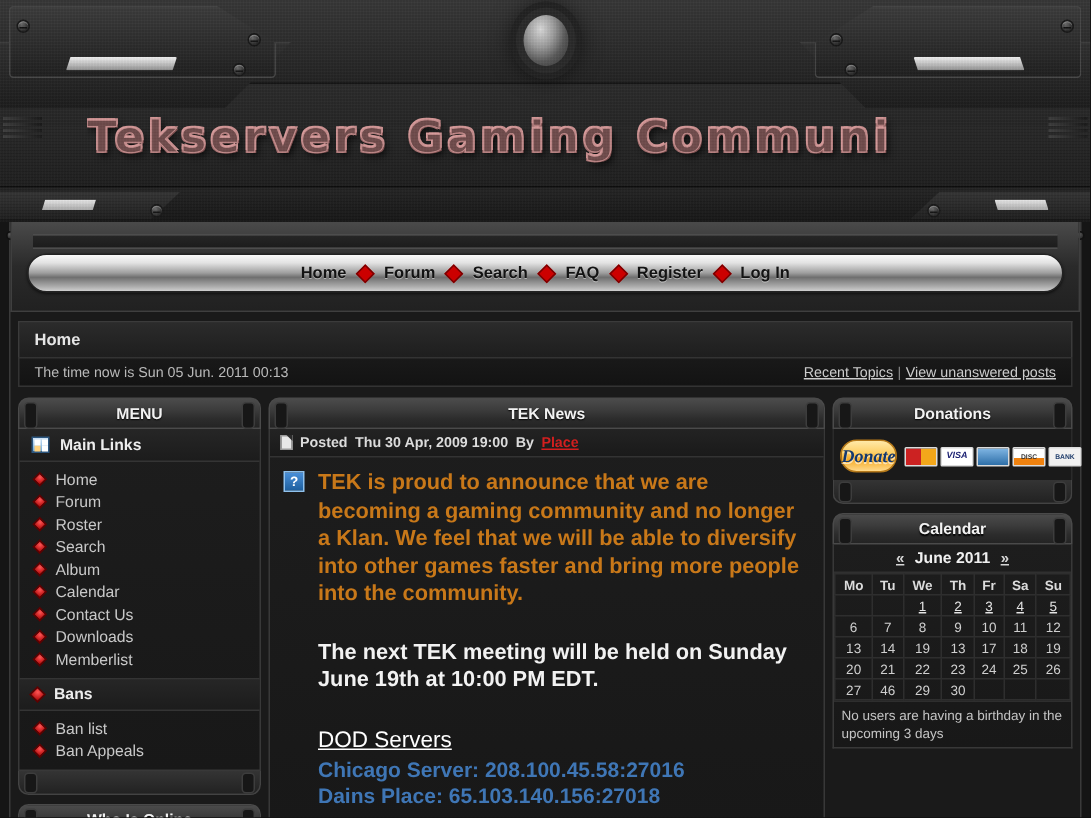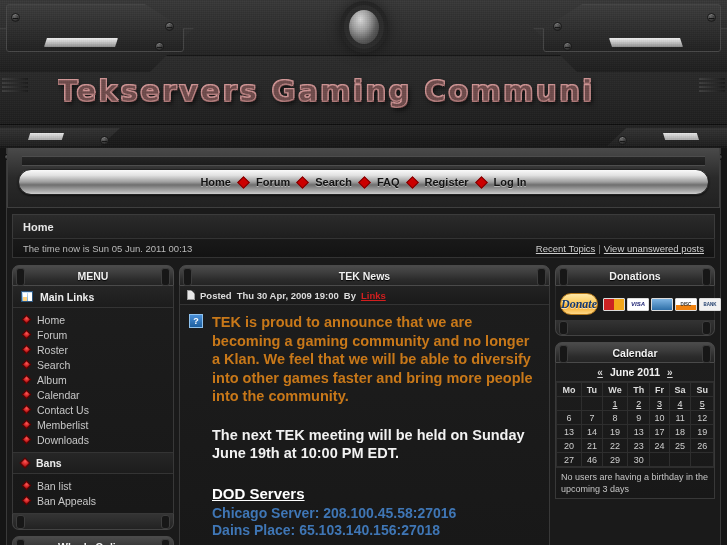--- a/index.html
+++ b/index.html
@@ -217,21 +217,21 @@
   .author{ color:#d21f1f; }
   .postbody{ position:relative; padding:8px 10px 10px 32px; min-height:230px; }
   .ico-info{ position:absolute; left:9px; top:9px; width:14px; height:14px;
     background:linear-gradient(180deg,#4a90d9,#1e5f9e);
     border:1px solid #8fc2ee; color:#fff; font-size:9px; font-weight:bold;
     display:flex; align-items:center; justify-content:center; }
   .p-orange{ color:#c87819; font-size:14.5px; font-weight:bold; line-height:1.28;
     margin-bottom:20px; }
   .p-white{ color:#f2f2f2; font-size:14.5px; font-weight:bold; line-height:1.28;
     margin-bottom:22px; }
-  .h-dod{ color:#ffffff; font-size:15px; font-weight:bold;
+  .h-dod{ color:#ffffff; font-size:15px; font-weight:normal;
     text-decoration:underline; margin-bottom:3px; }
   .srv{ color:#3f76b5; font-size:14px; font-weight:bold; line-height:1.26; }
 
   
   .donatebox{ padding:7px 4px 5px; display:flex; flex-direction:row;
     align-items:center; gap:5px;
     border-left:1px solid #2a2a2a; border-right:1px solid #2a2a2a; }
   .donate-btn{
     width:92px; height:22px; border-radius:11px;
     background:linear-gradient(180deg,#ffe9a8 0%,#fdd069 38%,#f5ab27 62%,#ffd98a 100%);
@@ -384,25 +384,25 @@
               <a class="lnk" href="#">
                   <span class="dia"></span>
                   <span>Calendar</span>
                 </a>
               <a class="lnk" href="#">
                   <span class="dia"></span>
                   <span>Contact Us</span>
                 </a>
               <a class="lnk" href="#">
                   <span class="dia"></span>
+                  <span>Downloads</span>
+                </a>
+              <a class="lnk" href="#">
+                  <span class="dia"></span>
                   <span>Memberlist</span>
-                </a>
-              <a class="lnk" href="#">
-                  <span class="dia"></span>
-                  <span>Downloads</span>
                 </a>
             </div>
 
             <div class="sec-head sub">
               <span class="dia big"></span>
               <span>Bans</span>
             </div>
             <div class="listbox">
               <a class="lnk" href="#">
                   <span class="dia"></span>
@@ -425,21 +425,21 @@
 
       <div class="colC">
         <div class="panel">
           <div class="phead">TEK News</div>
           <div class="pbody">
             <div class="postmeta">
               <span class="ico-page"></span>
               <span>Posted</span>
               <span>Thu 30 Apr, 2009 19:00</span>
               <span>By</span>
-              <a class="author" href="#">Links</a>
+              <a class="author" href="#">Place</a>
             </div>
             <div class="postbody">
               <span class="ico-info">?</span>
               <div class="p-orange">TEK is proud to announce that we are becoming a gaming community and no longer a Klan. We feel that we will be able to diversify into other games faster and bring more people into the community.</div>
               <div class="p-white">The next TEK meeting will be held on Sunday June 19th at 10:00 PM EDT.</div>
               <div class="h-dod">DOD Servers</div>
               <div class="srv">Chicago Server: 208.100.45.58:27016</div>
               <div class="srv">Dains Place: 65.103.140.156:27018</div>
             </div>
           </div>

